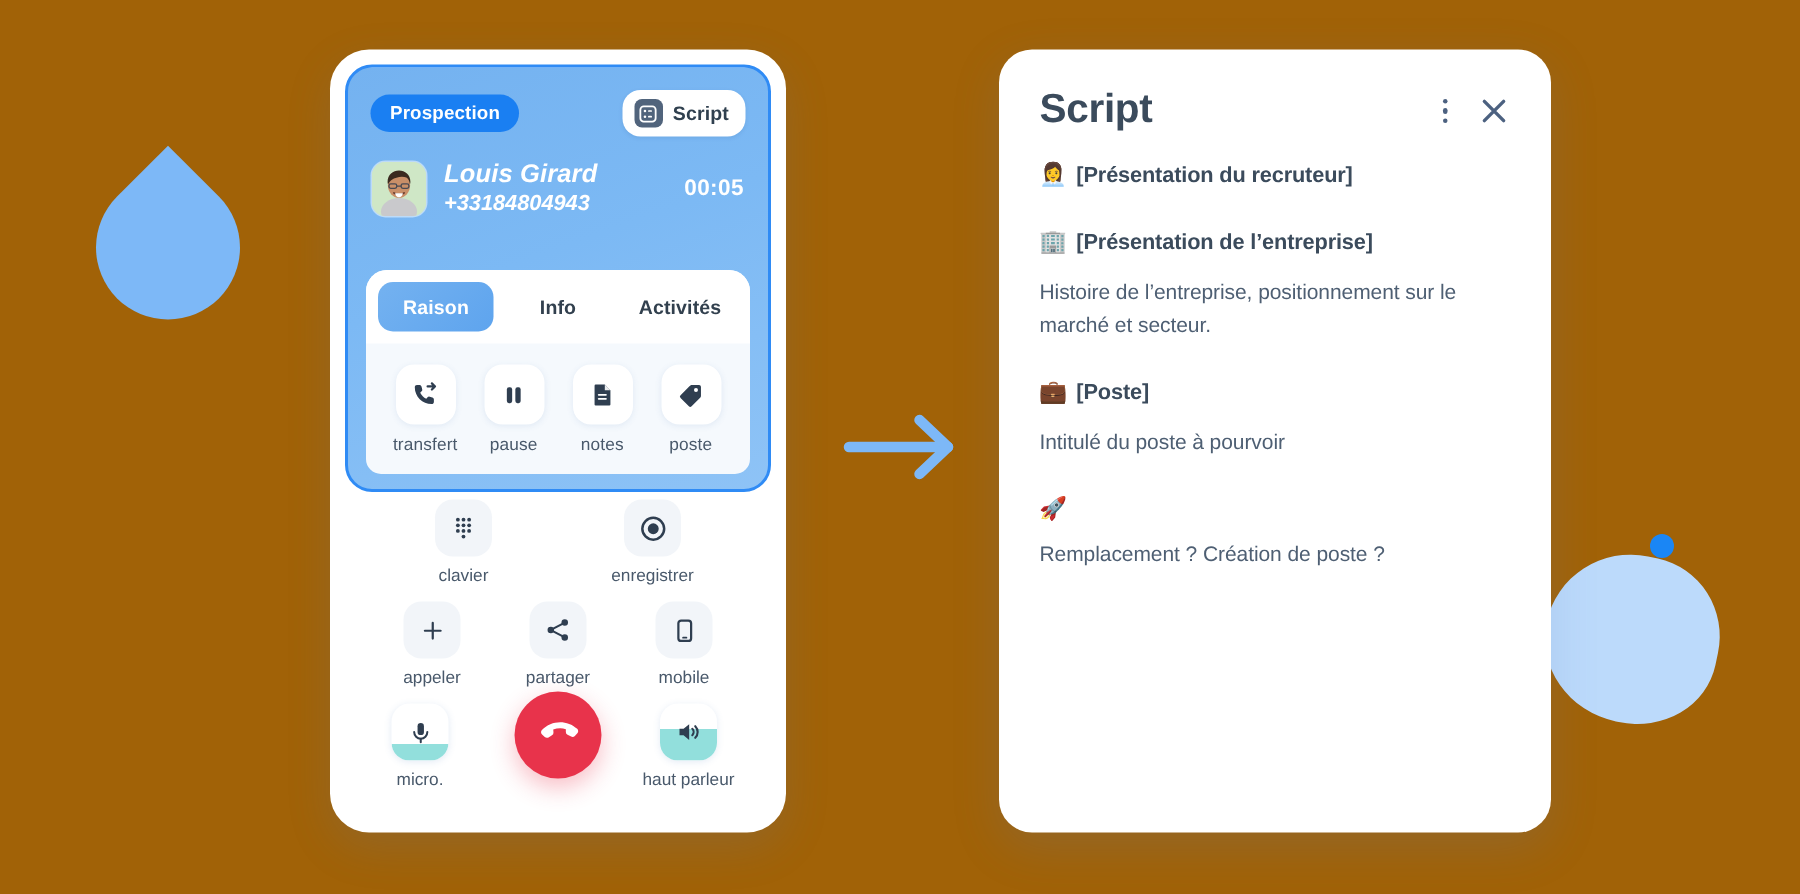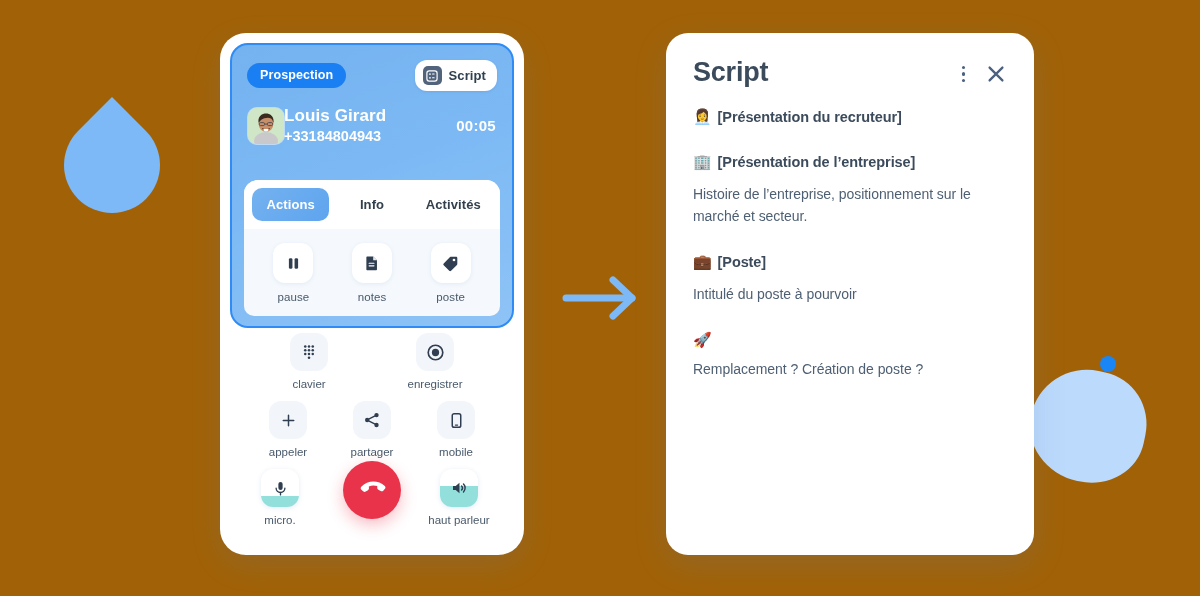--- a/index.html
+++ b/index.html
@@ -134,22 +134,24 @@
     width: 36px;
     height: 36px;
     border-radius: 9px;
     overflow: hidden;
     flex: 0 0 auto;
     background: #cfe6c8;
     position: relative;
     box-shadow: 0 0 0 1px rgba(255,255,255,0.5);
   }
   .contact-names {
+    margin-left: 12px;
     flex: 1 1 auto;
     min-width: 0;
+    font-style: italic;
   }
   .contact-name {
     color: #ffffff;
     font-size: 17px;
     font-weight: 700;
     line-height: 1.15;
     letter-spacing: 0.1px;
   }
   .contact-phone {
     color: #ffffff;
@@ -424,26 +426,35 @@
         </div>
         <div class="contact-names">
           <div class="contact-name">Louis Girard</div>
           <div class="contact-phone">+33184804943</div>
         </div>
         <div class="call-timer">00:05</div>
       </div>
 
       <div class="tabs-wrap">
         <div class="tabs">
-          <div class="tab active">Actions</div>
+          <div class="tab active">Raison</div>
           <div class="tab">Info</div>
           <div class="tab">Activités</div>
         </div>
 
         <div class="action-grid">
+          <div class="act">
+            <div class="act-circle">
+              <svg width="19" height="19" viewBox="0 0 24 24" fill="none" xmlns="http://www.w3.org/2000/svg">
+                <path d="M3.2 5.2c0-1 .8-1.8 1.8-1.8h2.1c.8 0 1.5.55 1.72 1.33l.62 2.2a1.8 1.8 0 0 1-.5 1.8l-1.2 1.1c1.1 2.2 2.9 4 5.1 5.1l1.1-1.2a1.8 1.8 0 0 1 1.8-.5l2.2.62c.78.22 1.33.92 1.33 1.72v2.1c0 1-.8 1.8-1.8 1.8C9.6 19.5 3.2 13.1 3.2 5.2z" fill="#2f3e50"></path>
+                <path d="M14 4.6h6.2M17.6 2l2.6 2.6-2.6 2.6" stroke="#2f3e50" stroke-width="1.9" stroke-linecap="round" stroke-linejoin="round" fill="none"></path>
+              </svg>
+            </div>
+            <div class="act-label">transfert</div>
+          </div>
           <div class="act">
             <div class="act-circle">
               <svg width="17" height="17" viewBox="0 0 24 24" xmlns="http://www.w3.org/2000/svg">
                 <rect x="5.5" y="4.5" width="5" height="15" rx="2" fill="#2f3e50"></rect>
                 <rect x="13.5" y="4.5" width="5" height="15" rx="2" fill="#2f3e50"></rect>
               </svg>
             </div>
             <div class="act-label">pause</div>
           </div>
           <div class="act">

